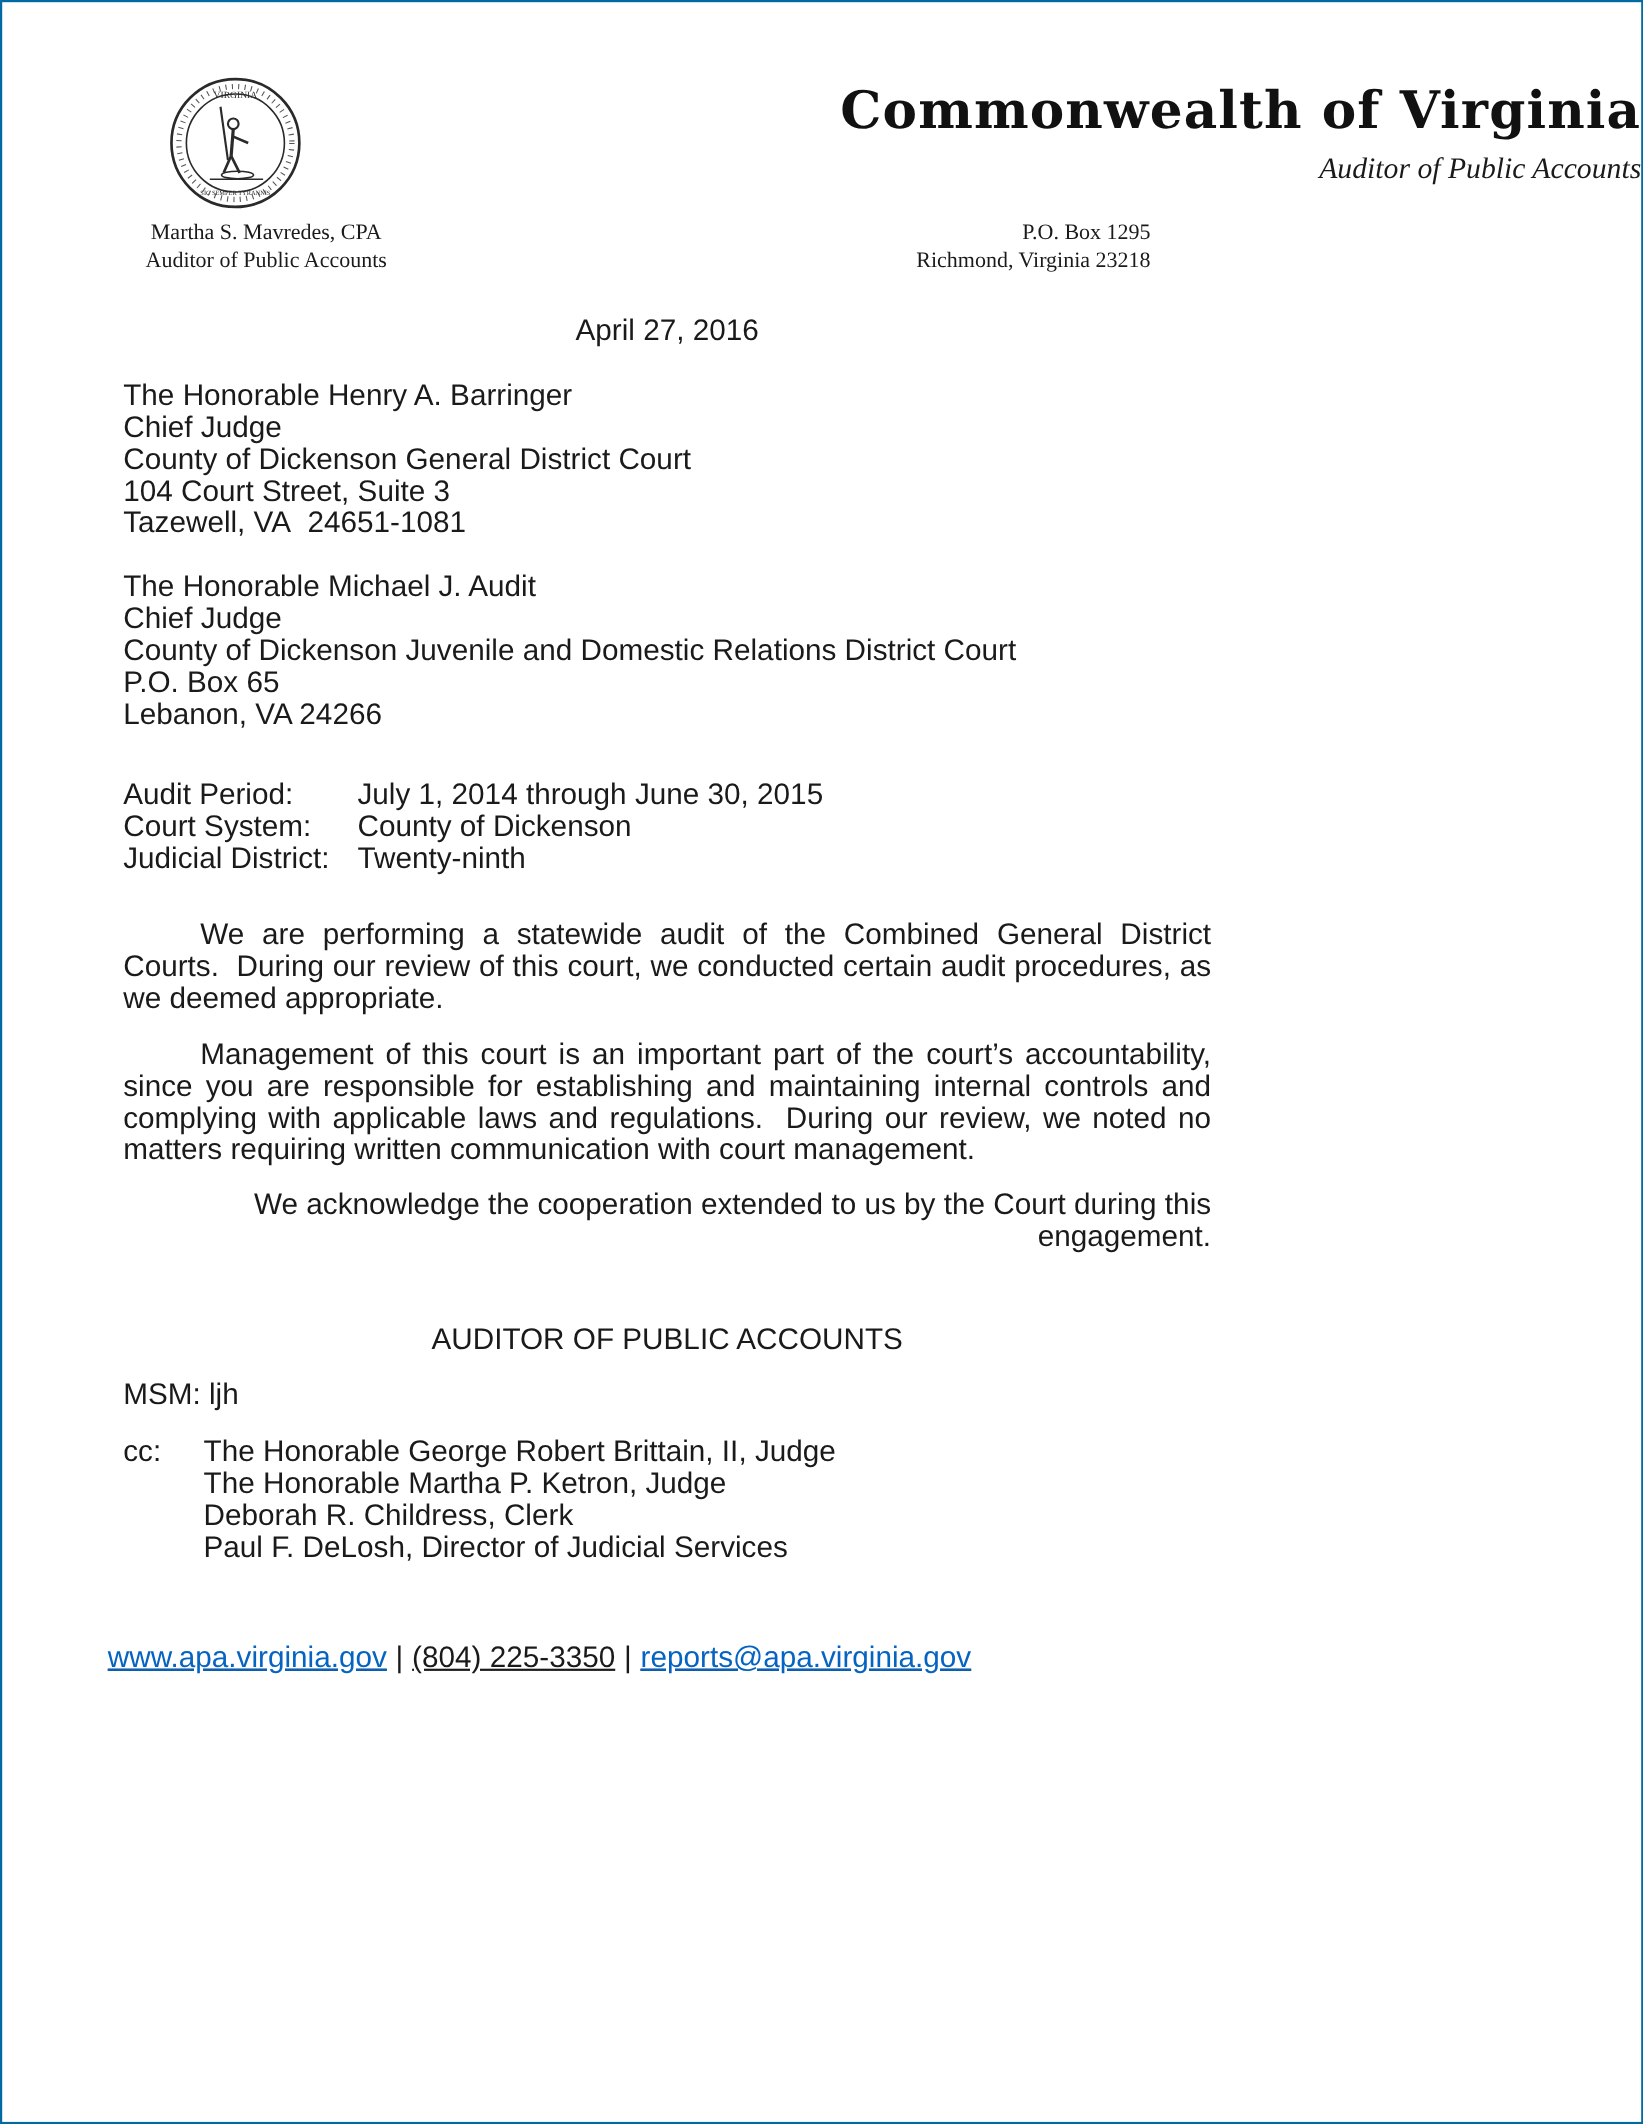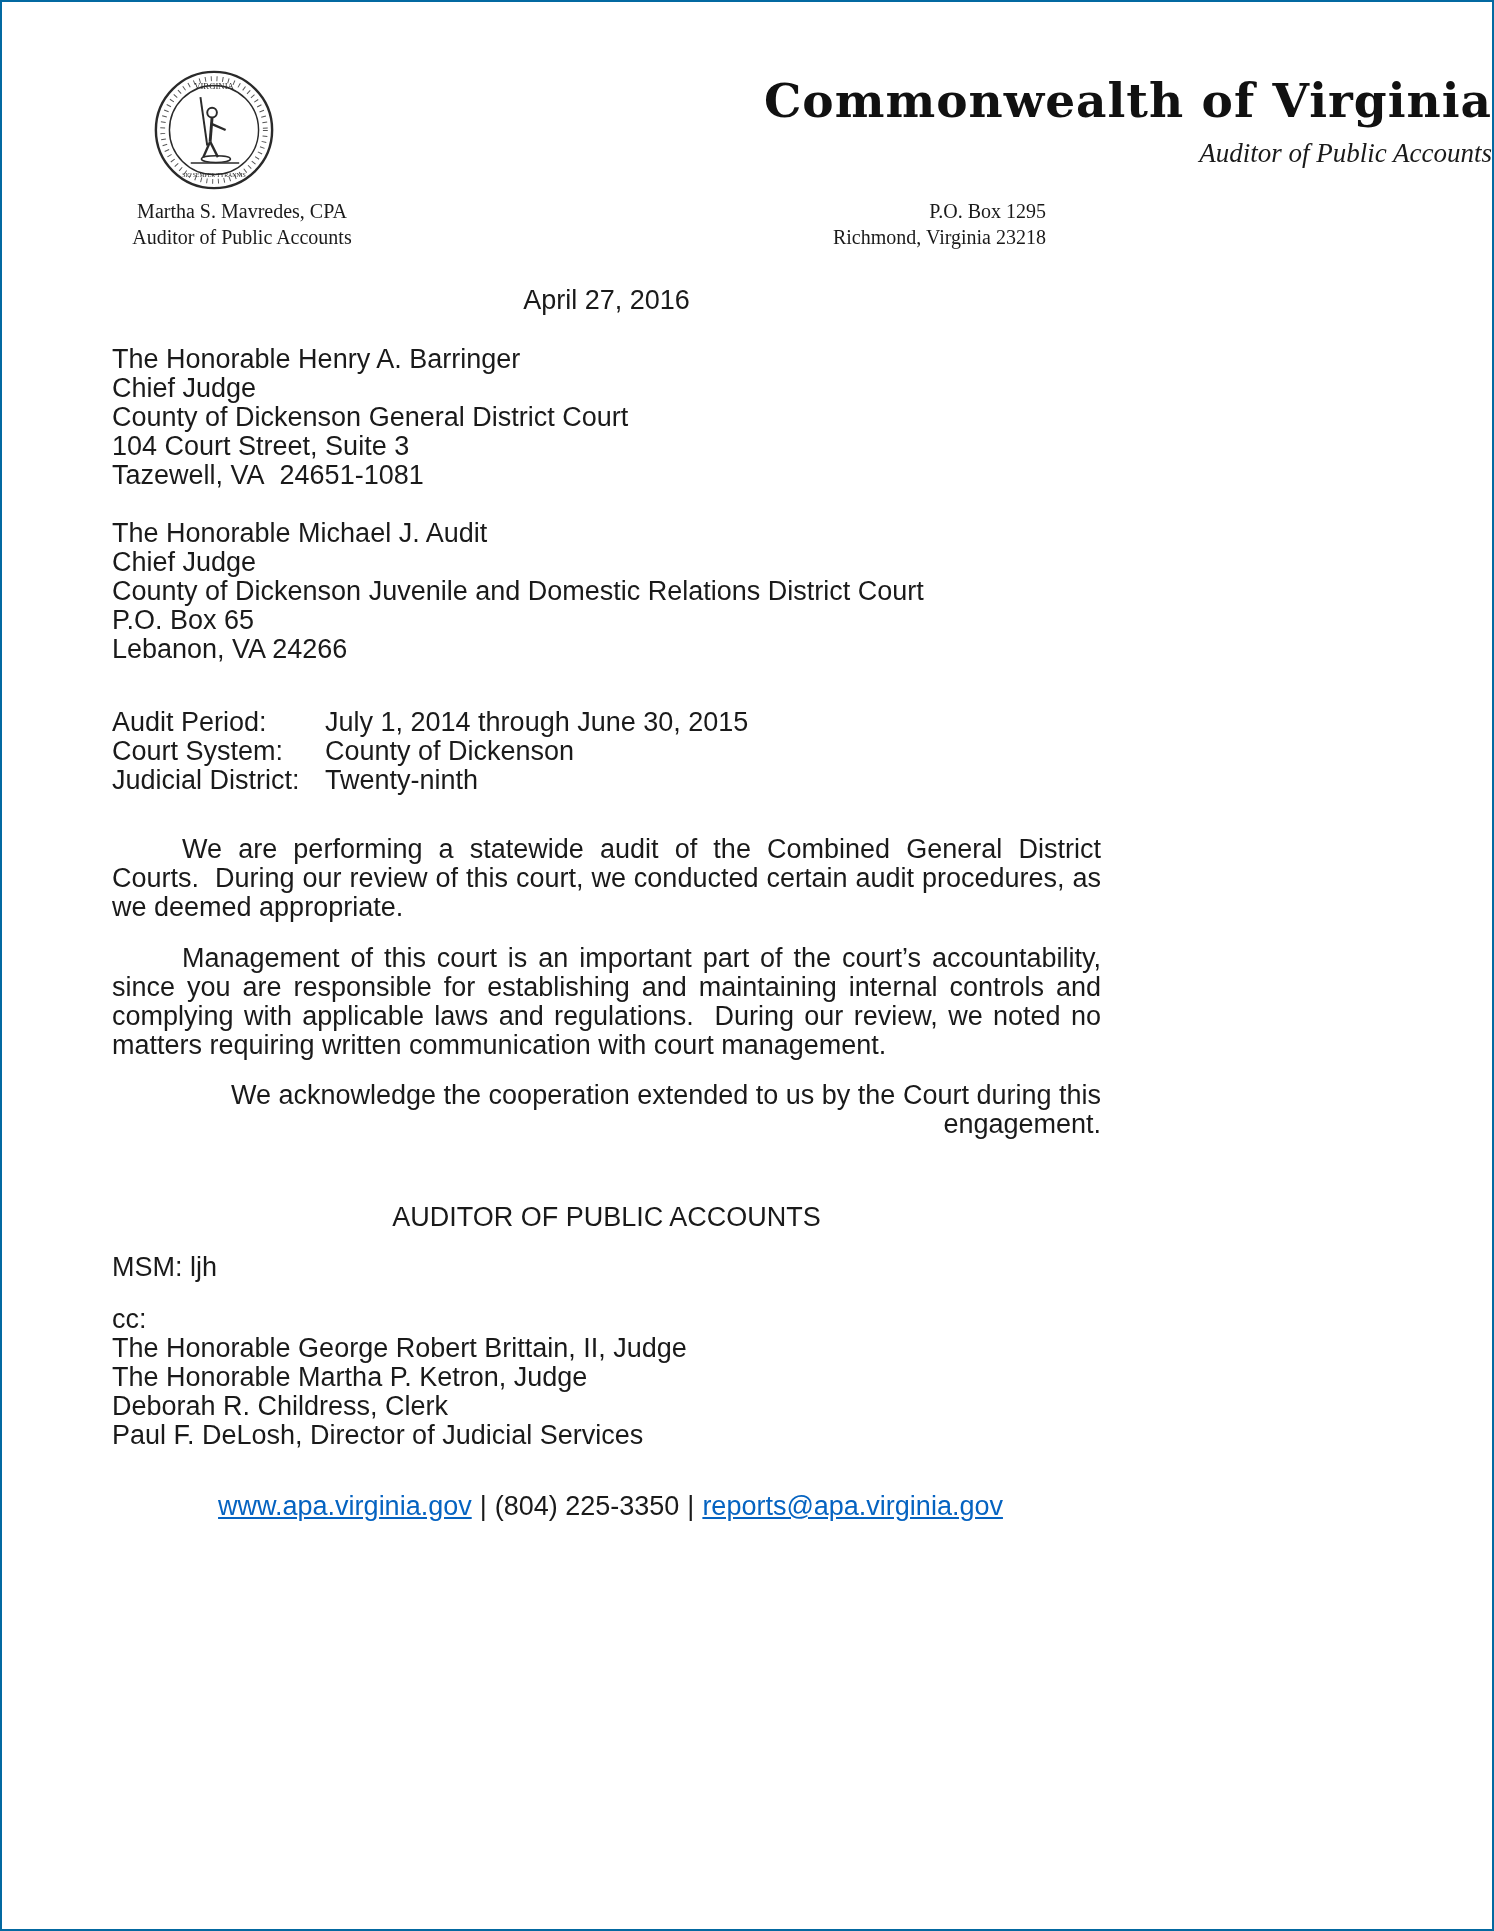--- a/index.html
+++ b/index.html
@@ -66,31 +66,31 @@
   .body-paragraph {
     text-align: justify;
     text-indent: 70px;
     white-space: pre-wrap;
   }
   .p1 { margin-top: 40px; }
   .p2 { margin-top: 22px; }
   .p3 { margin-top: 21px; text-align: right; }
   .signature { margin-top: 64px; text-align: center; }
   .reference { margin-top: 21px; }
-  .cc-block { margin-top: 23px; display: flex; flex-direction: column; }
+  .cc-block { margin-top: 23px; display: flex; }
   .cc-label { width: 73px; flex-shrink: 0; }
   .cc-indent { padding-left: 14px; }
 
   
   .footer {
     position: absolute;
     top: 1490px;
-    left: 112px;
+    left: 96px;
     width: 993px;
-    text-align: center;
+    text-decoration: underline;
   }
   .footer-link {
     color: #0563C1;
     text-decoration: underline;
     cursor: pointer;
   }
   .footer-sep { color: #1a1a1a; padding: 0 8px; }
 </style>
 </head>
 <body>

